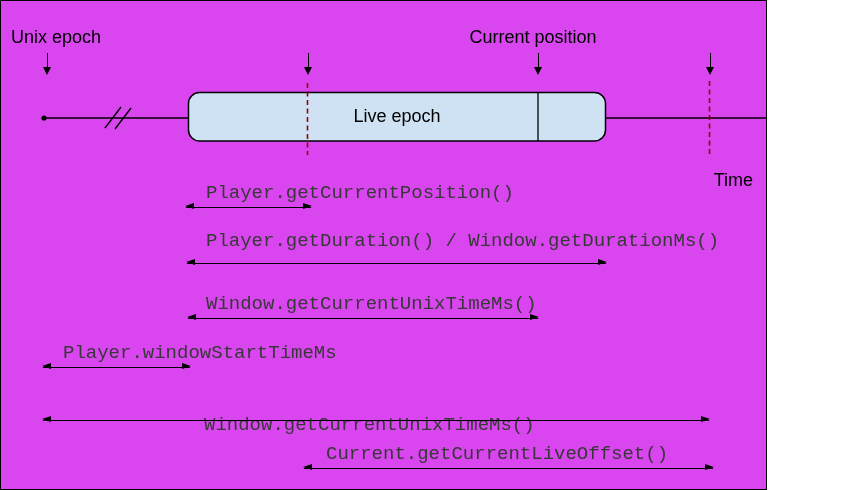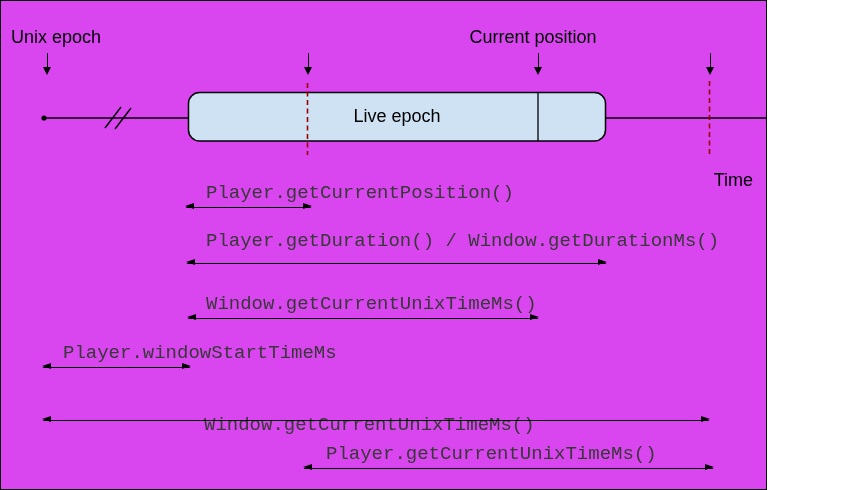--- a/index.html
+++ b/index.html
@@ -147,17 +147,17 @@
     <div class="mono-label" style="left:62px; top:341px">Player.windowStartTimeMs</div>
     <div class="harrow" style="left:42px; top:366px; width:147px"></div>
   </div>
 
   <div>
     <div class="mono-label" style="left:203px; top:413px">Window.getCurrentUnixTimeMs()</div>
     <div class="harrow" style="left:42px; top:419px; width:666px"></div>
   </div>
 
   <div>
-    <div class="mono-label" style="left:325px; top:442px">Player.getCurrentUnixTimeMs()</div>
+    <div class="mono-label" style="left:325px; top:442px">Current.getCurrentLiveOffset()</div>
     <div class="harrow" style="left:303px; top:467px; width:409px"></div>
   </div>
 
 </div>
 
 </body></html>

